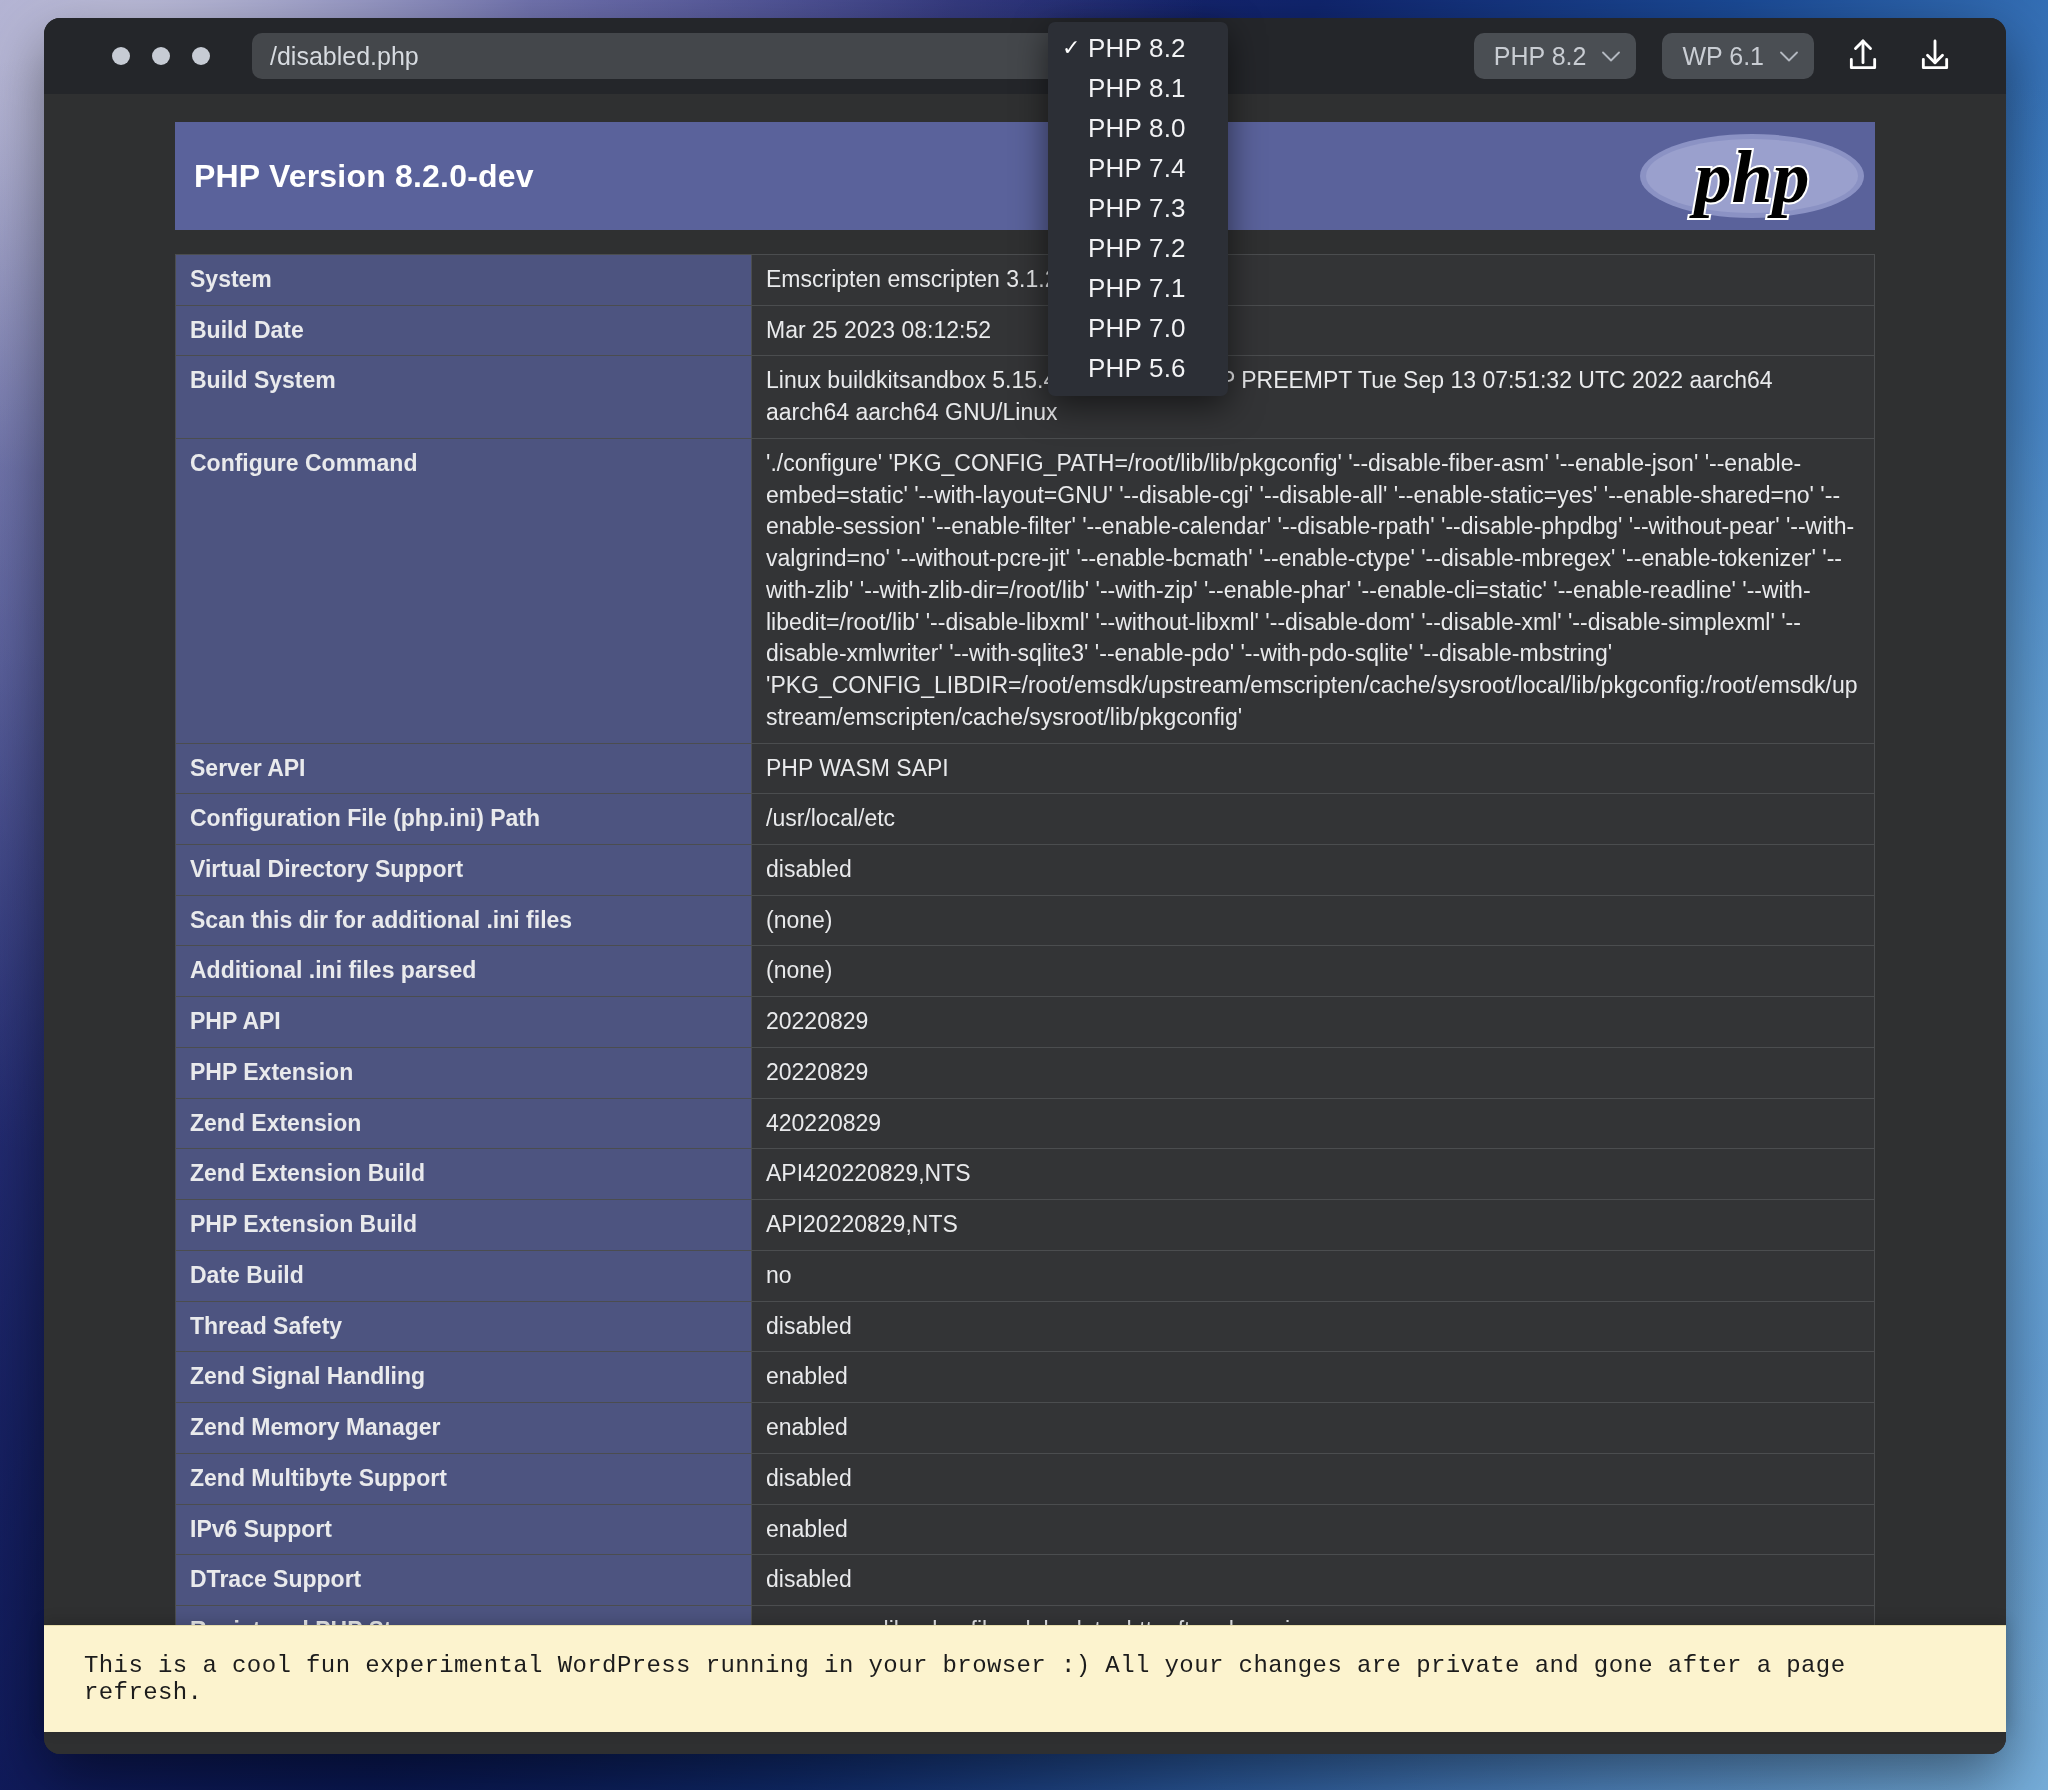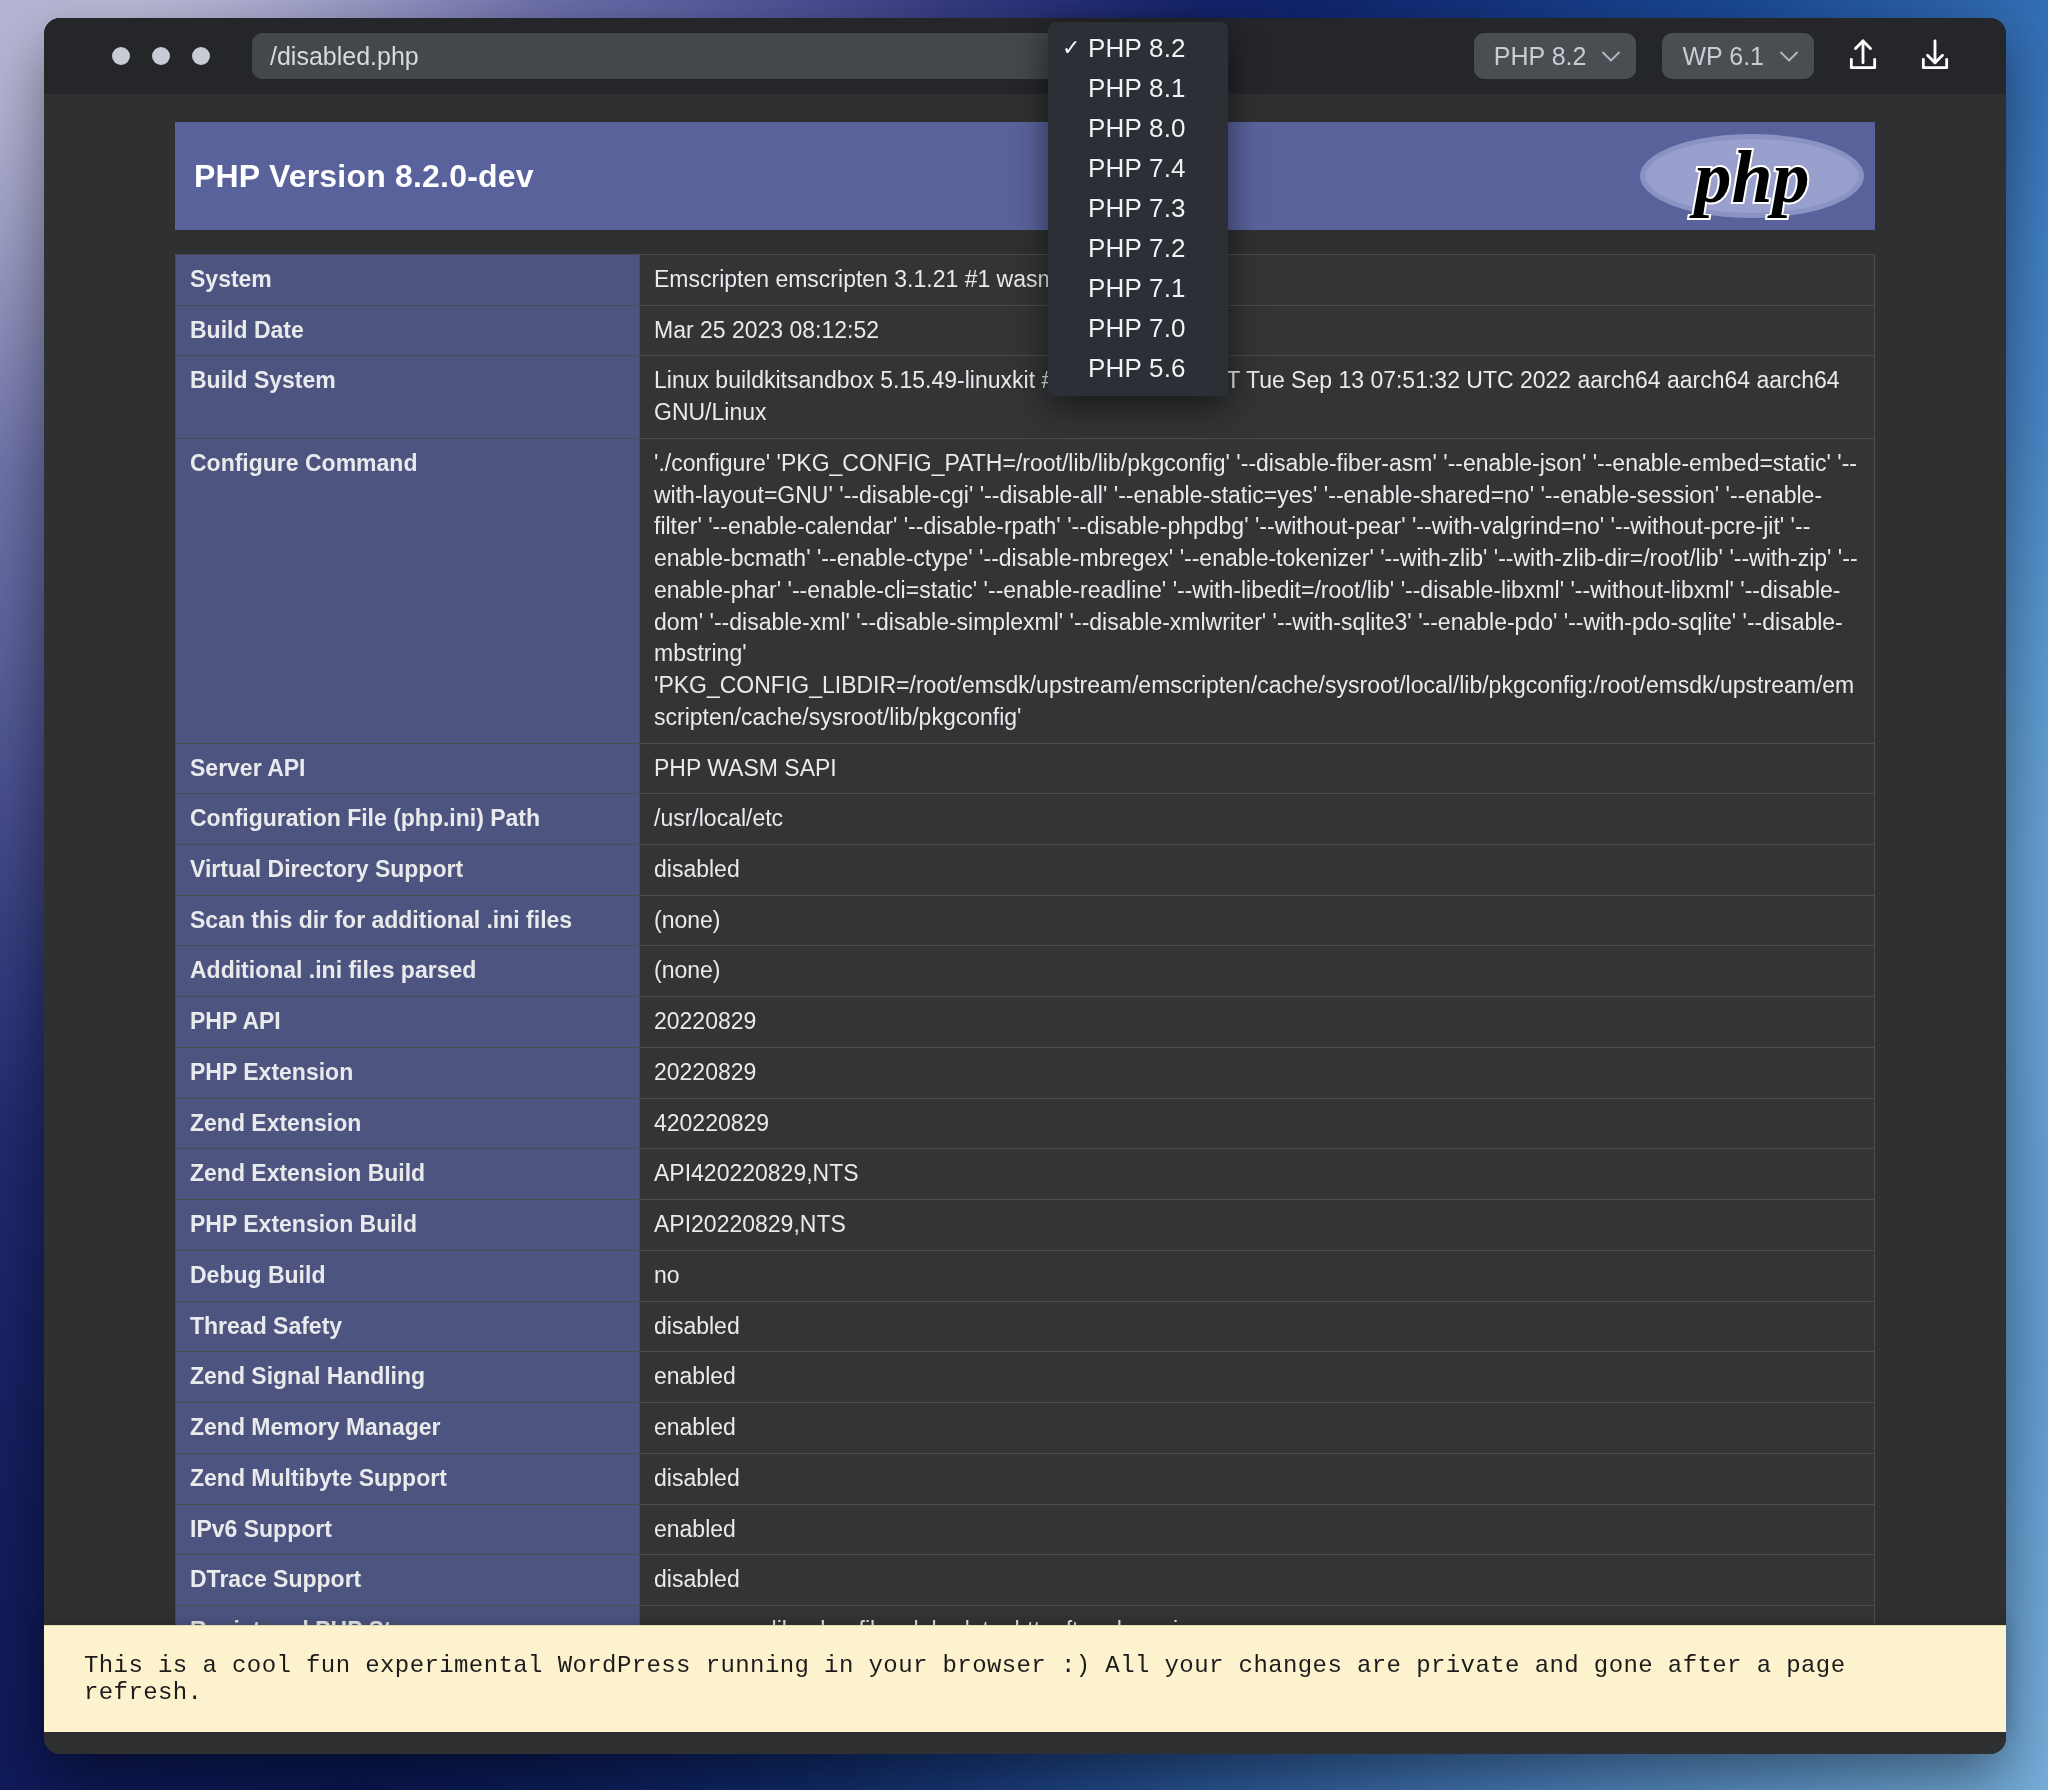--- a/index.html
+++ b/index.html
@@ -198,21 +198,21 @@
   }
   table.info td {
     border: 1px solid #4b4d4f;
     padding: 9px 14px;
     font-size: 23px;
     color: #e9eaec;
     vertical-align: top;
     line-height: 1.38;
   }
   td.k {
-    width: 464px;
+    width: 576px;
     background: #4d5480;
     font-weight: bold;
   }
   td.v {
     background: #333436;
     font-weight: normal;
     word-break: break-word;
   }
 
   
@@ -353,21 +353,21 @@
             </tr>
           <tr>
               <td class="k">Zend Extension Build</td>
               <td class="v">API420220829,NTS</td>
             </tr>
           <tr>
               <td class="k">PHP Extension Build</td>
               <td class="v">API20220829,NTS</td>
             </tr>
           <tr>
-              <td class="k">Debug Build</td>
+              <td class="k">Date Build</td>
               <td class="v">no</td>
             </tr>
           <tr>
               <td class="k">Thread Safety</td>
               <td class="v">disabled</td>
             </tr>
           <tr>
               <td class="k">Zend Signal Handling</td>
               <td class="v">enabled</td>
             </tr>

